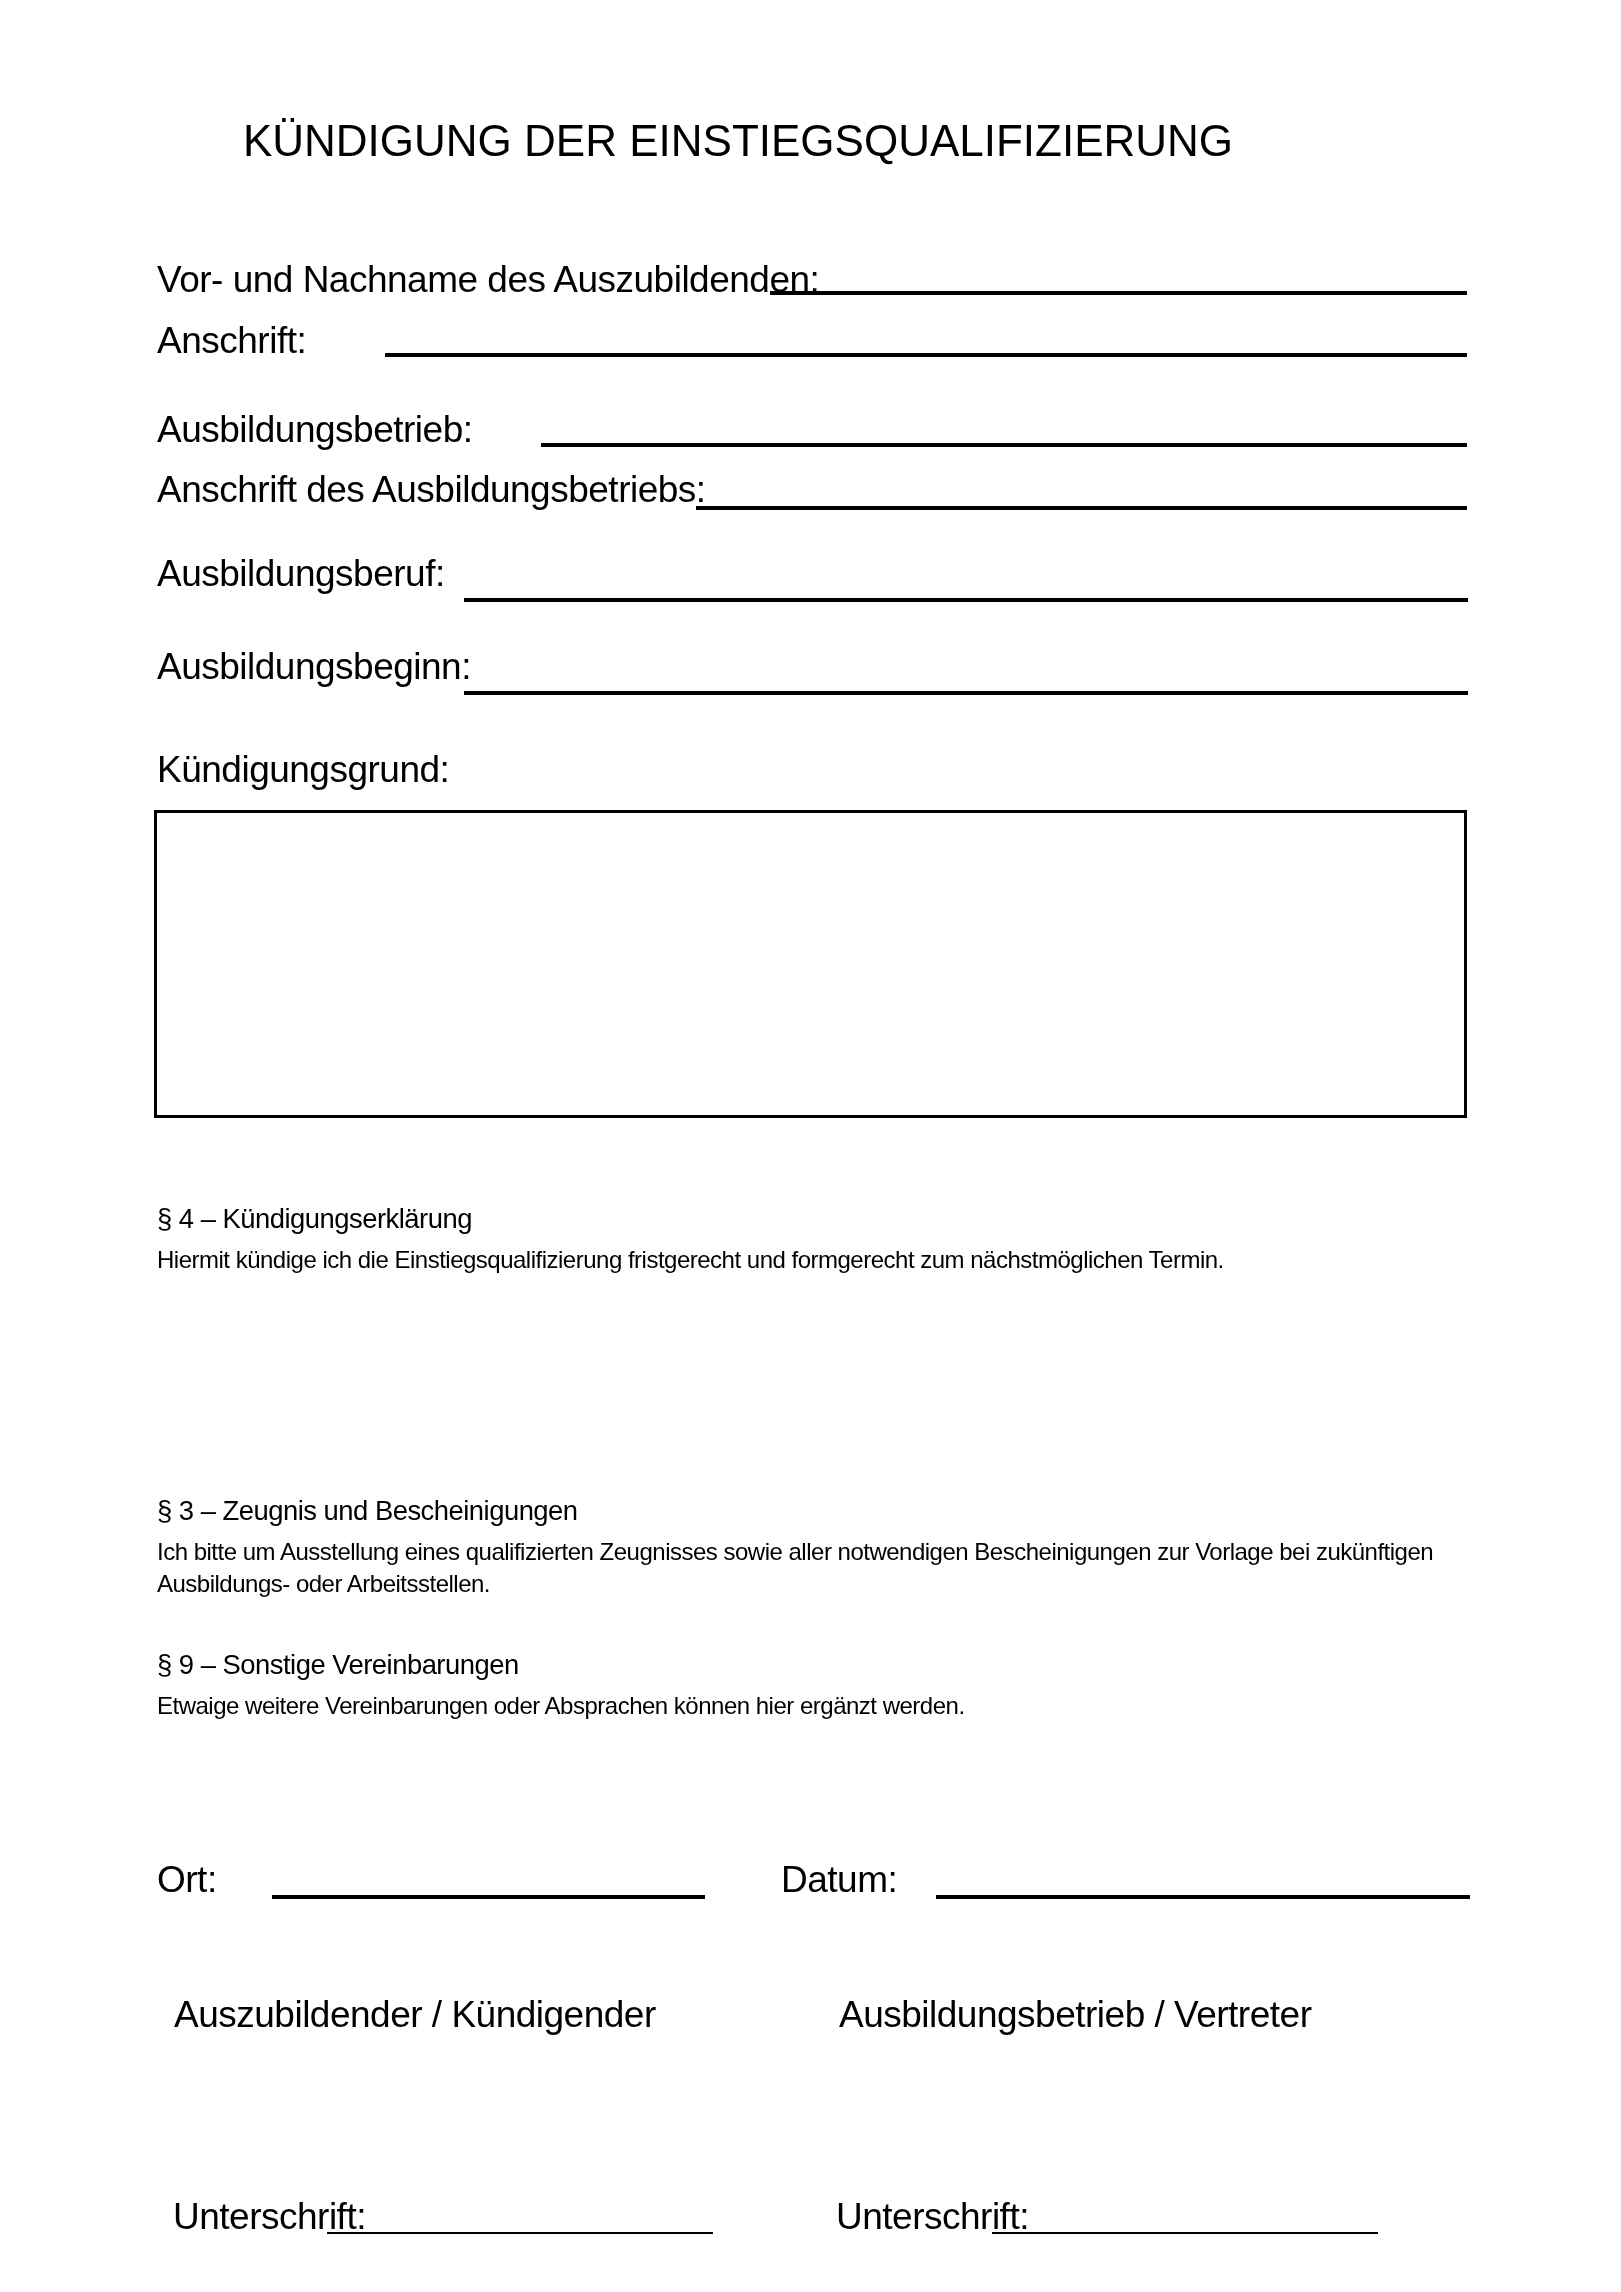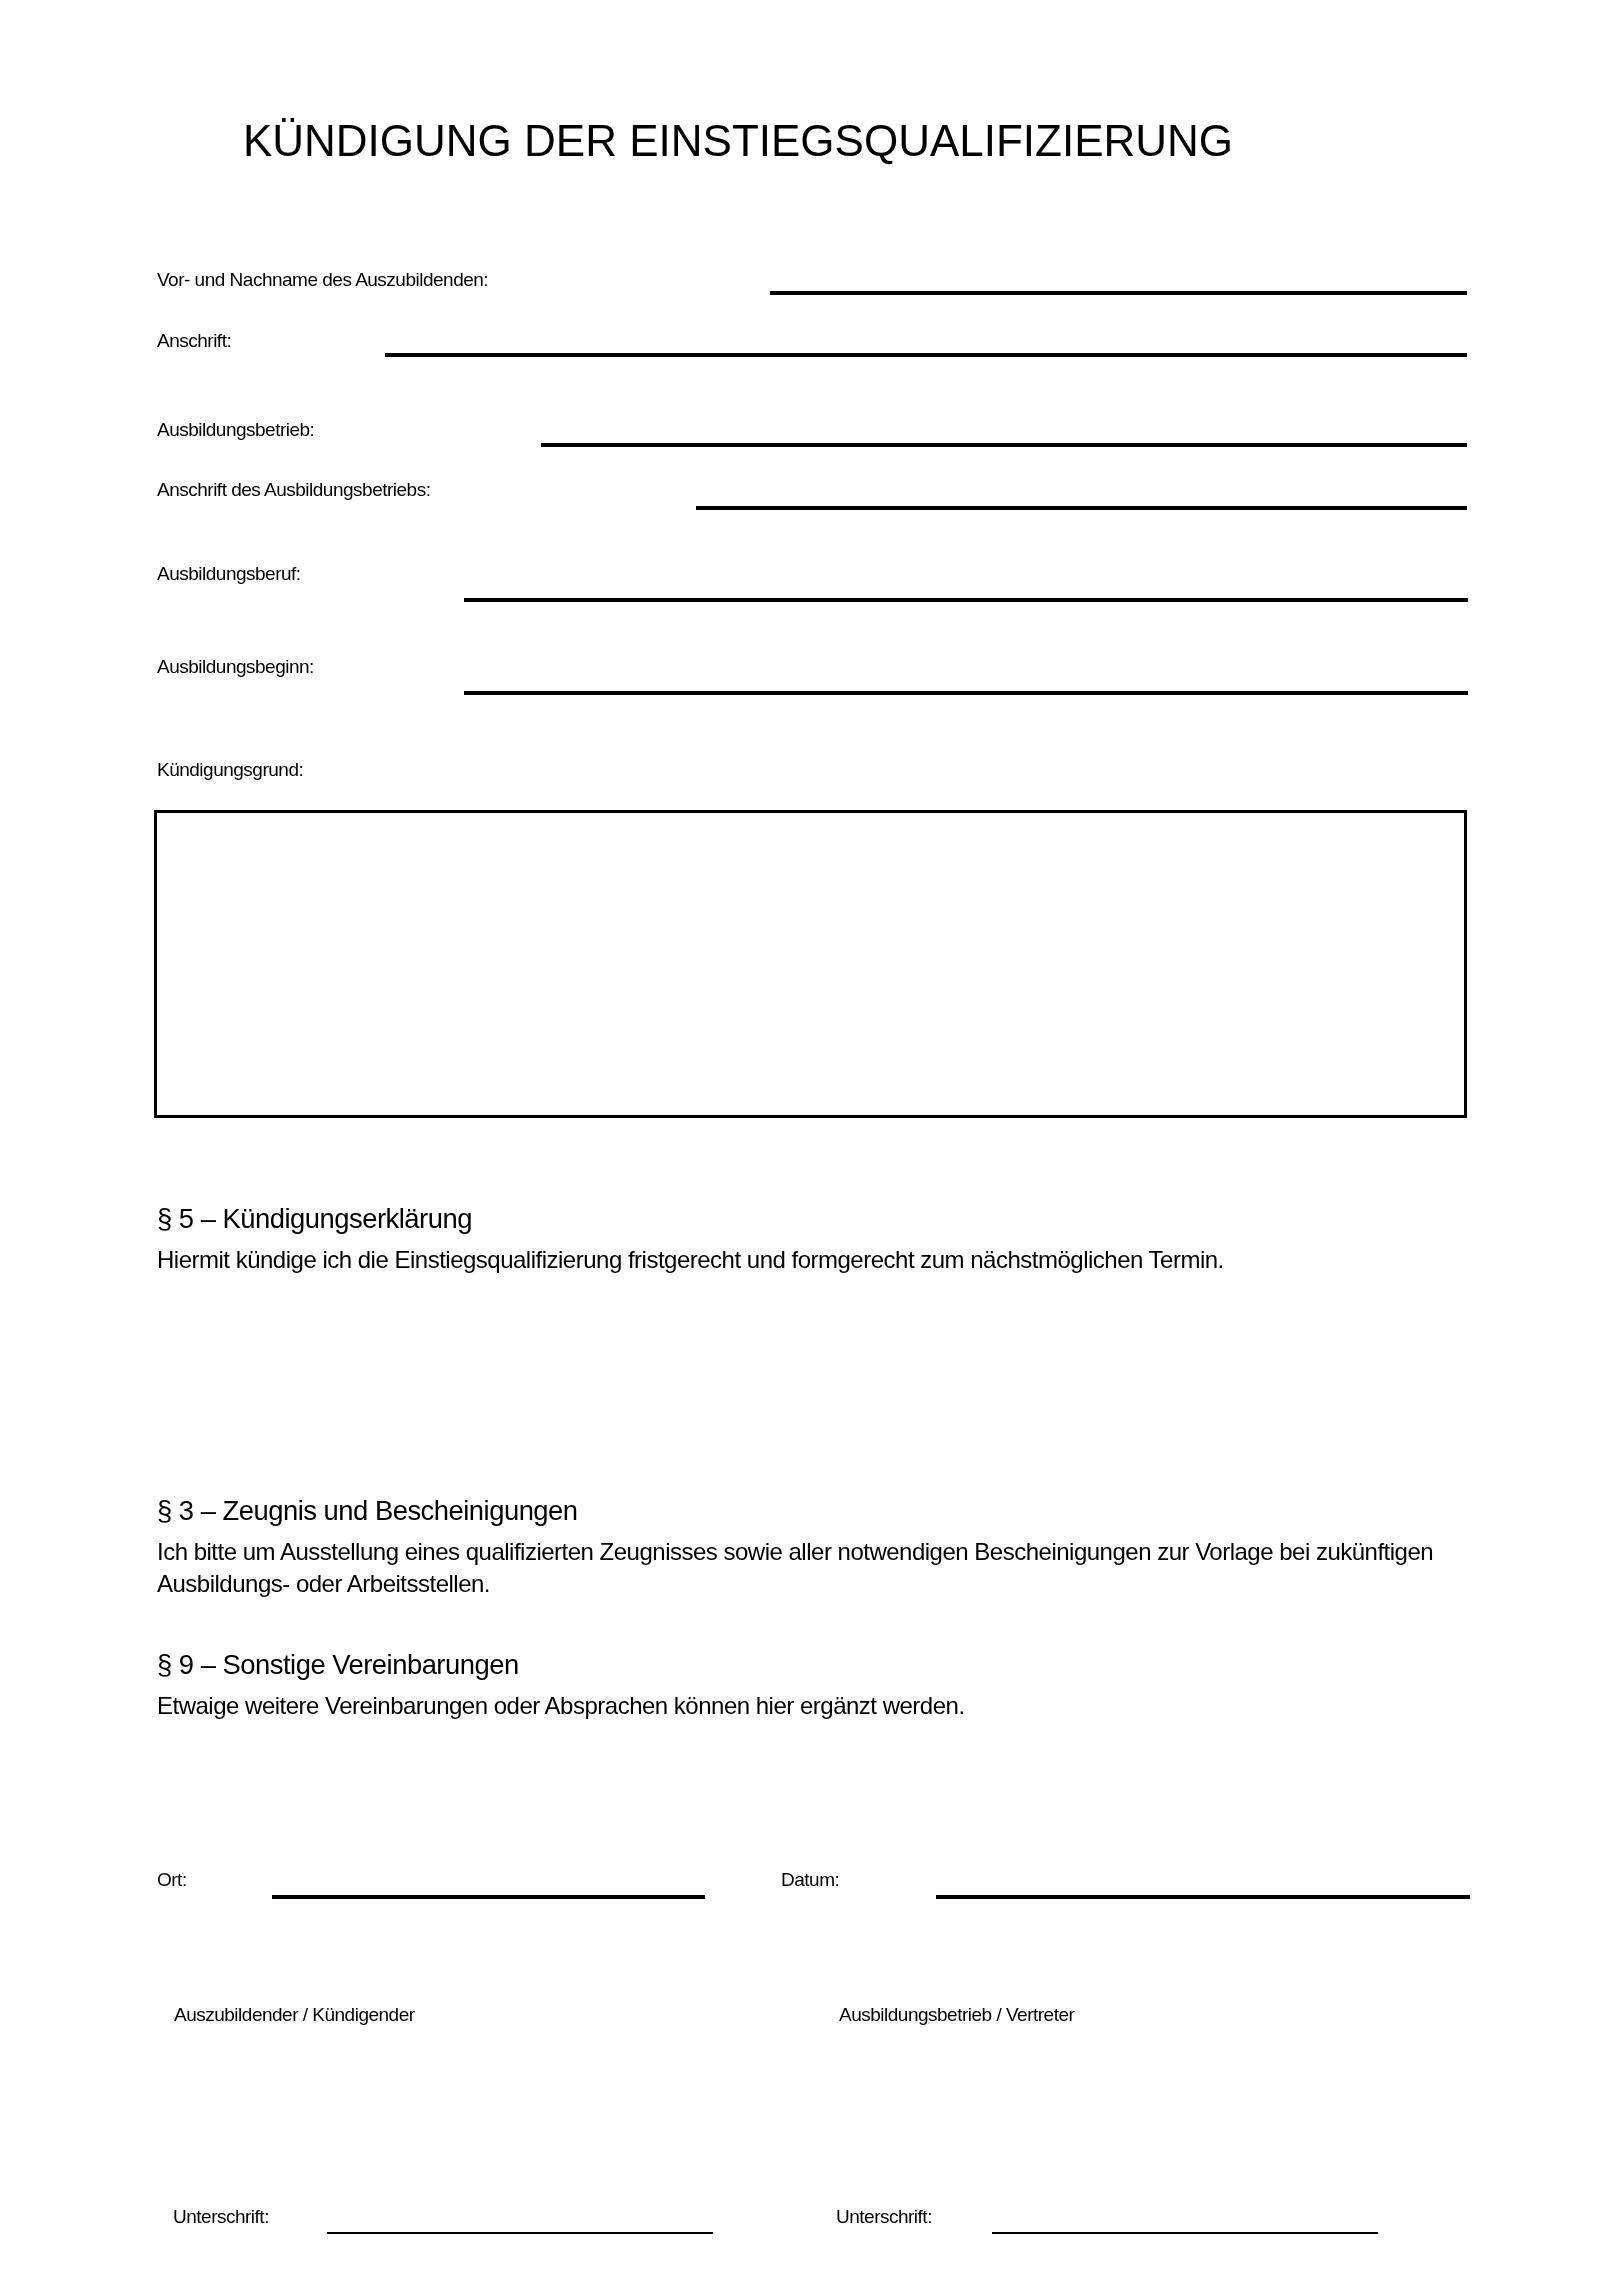--- a/index.html
+++ b/index.html
@@ -12,21 +12,21 @@
     overflow:hidden;
   }
   .title {
     position:absolute; top:115px; left:0; width:1476px;
     text-align:center;
     font-size:44px; line-height:51px; font-weight:400;
     white-space:nowrap;
   }
   .lbl {
     position:absolute; left:157px;
-    font-size:19px; line-height:35px; letter-spacing:-0.5px;
+    font-size:37px; line-height:35px; letter-spacing:-0.5px;
     white-space:nowrap;
   }
   .rule {
     position:absolute; height:3.9px; background:#000;
   }
   .thinrule {
     position:absolute; height:2px; background:#000;
   }
   .reason-box {
     position:absolute; left:154px; top:810px;
@@ -89,21 +89,21 @@
 
   <div class="lbl f5l">Ausbildungsberuf:</div>
   <div class="rule f5r"></div>
 
   <div class="lbl f6l">Ausbildungsbeginn:</div>
   <div class="rule f6r"></div>
 
   <div class="lbl f7l">Kündigungsgrund:</div>
   <div class="reason-box"></div>
 
-  <div class="sec-h s1h">§ 5 – Kündigungserklärung</div>
+  <div class="sec-h s1h">§ 4 – Kündigungserklärung</div>
   <div class="sec-p s1p">Hiermit kündige ich die Einstiegsqualifizierung fristgerecht und formgerecht zum nächstmöglichen Termin.</div>
 
 
   <div class="sec-h s3h">§ 3 – Zeugnis und Bescheinigungen</div>
   <div class="sec-p s3p">Ich bitte um Ausstellung eines qualifizierten Zeugnisses sowie aller notwendigen Bescheinigungen zur Vorlage bei zukünftigen Ausbildungs- oder Arbeitsstellen.</div>
 
   <div class="sec-h s4h">§ 9 – Sonstige Vereinbarungen</div>
   <div class="sec-p s4p">Etwaige weitere Vereinbarungen oder Absprachen können hier ergänzt werden.</div>
 
   <div class="lbl ortl">Ort:</div>

